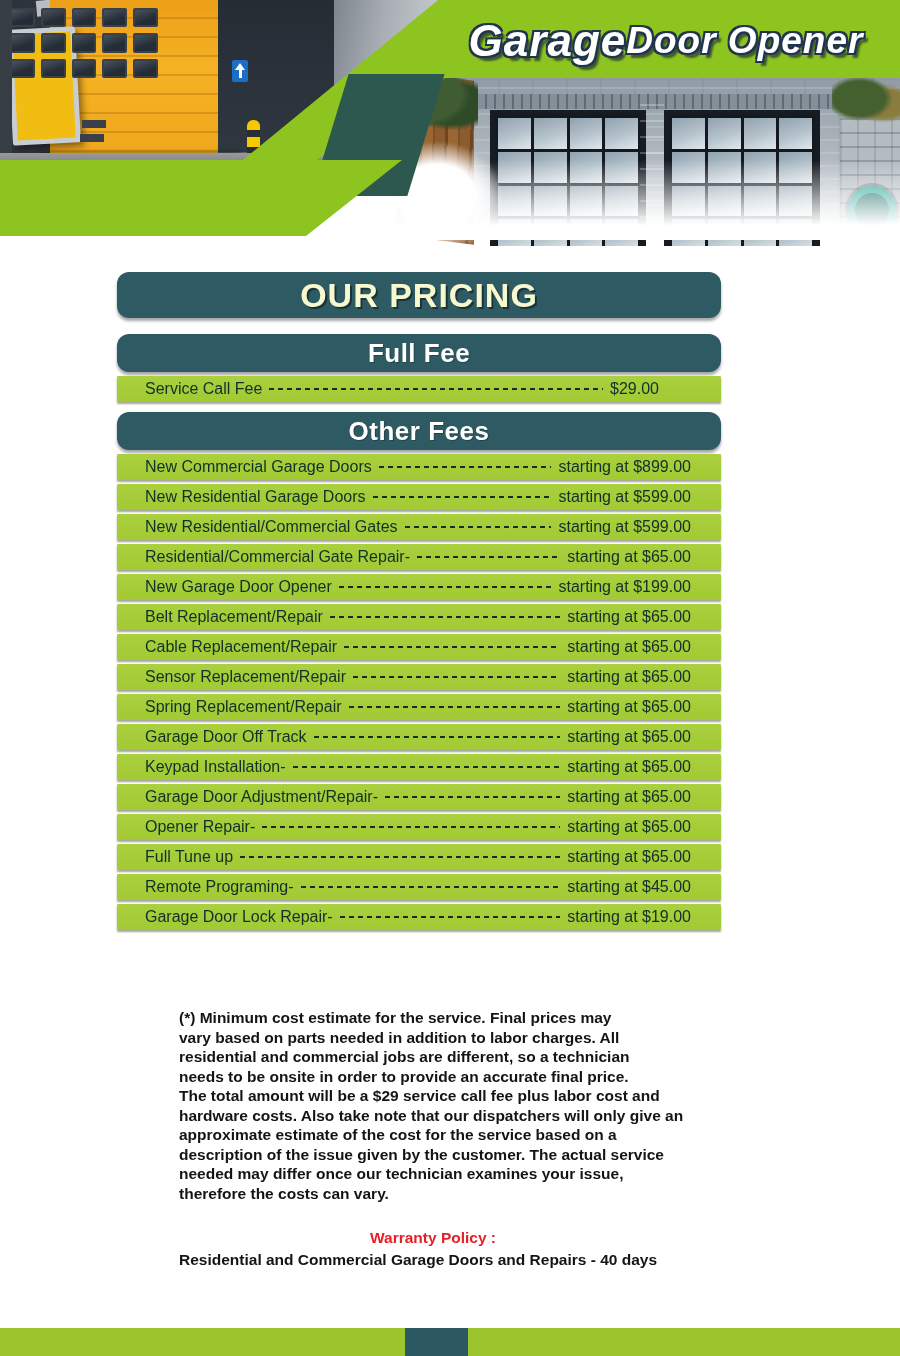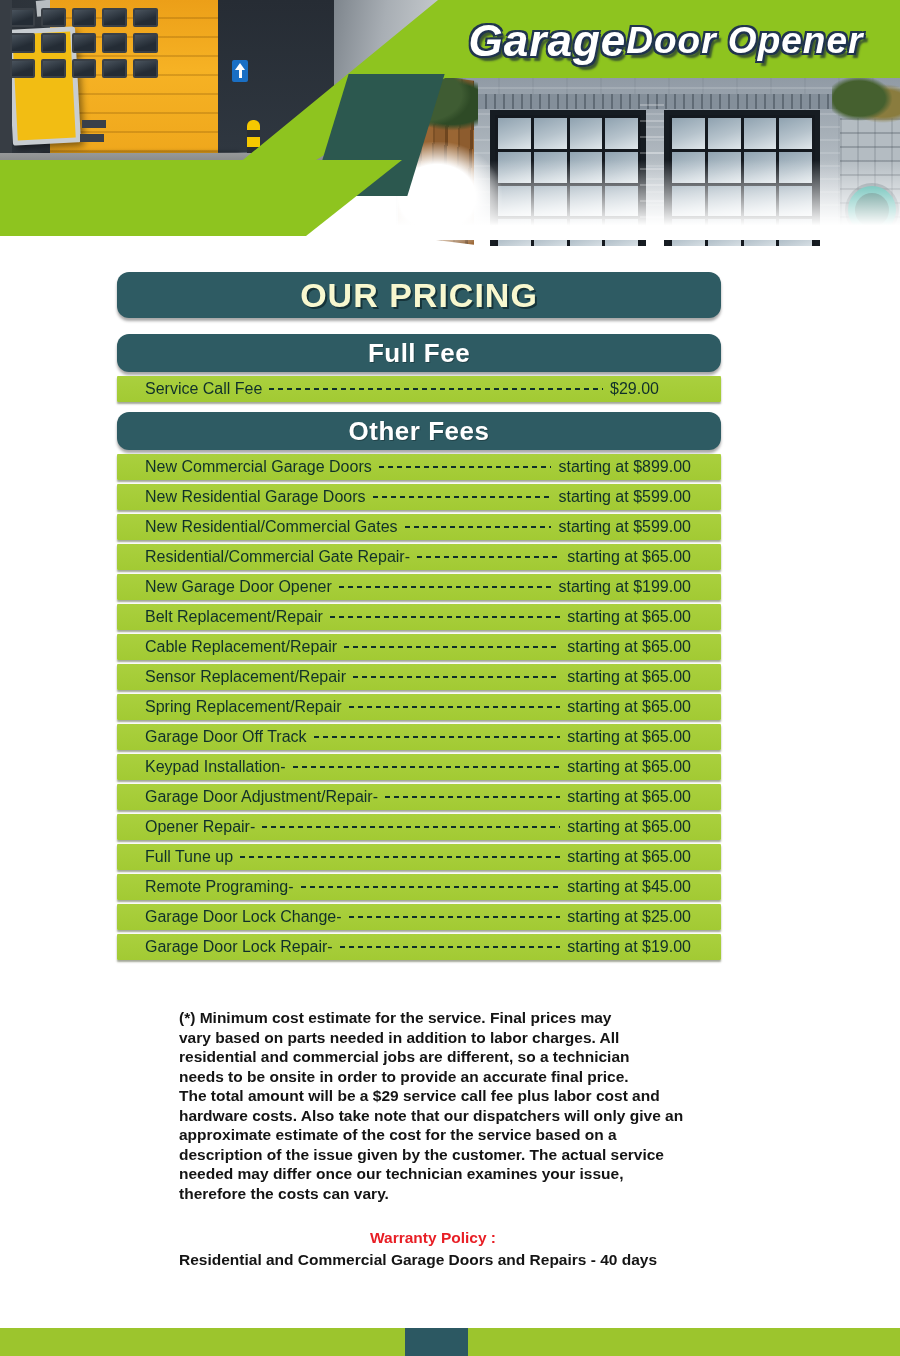--- a/index.html
+++ b/index.html
@@ -302,25 +302,20 @@
           <span class="fee-label">Full Tune up</span>
           <span class="leader"></span>
           <span class="fee-price">starting at $65.00</span>
         </div>
         <div class="fee-row">
           <span class="fee-label">Remote Programing-</span>
           <span class="leader"></span>
           <span class="fee-price">starting at $45.00</span>
         </div>
         <div class="fee-row">
-          <span class="fee-label">Garage Door Lock Change-</span>
-          <span class="leader"></span>
-          <span class="fee-price">starting at $25.00</span>
-        </div>
-        <div class="fee-row">
           <span class="fee-label">Garage Door Lock Repair-</span>
           <span class="leader"></span>
           <span class="fee-price">starting at $19.00</span>
         </div>
       </div>
   </main>
 
   <section class="notes">
     <p class="disclaimer">(*) Minimum cost estimate for the service. Final prices may vary based on parts needed in addition to labor charges. All residential and commercial jobs are different, so a technician needs to be onsite in order to provide an accurate final price.</p>
     <p>The total amount will be a $29 service call fee plus labor cost and hardware costs. Also take note that our dispatchers will only give an approximate estimate of the cost for the service based on a description of the issue given by the customer. The actual service needed may differ once our technician examines your issue, therefore the costs can vary.</p>

